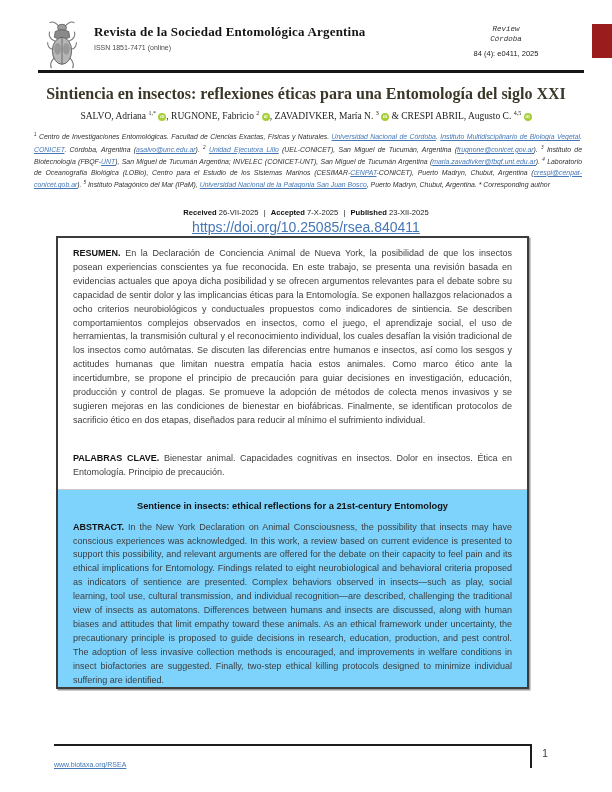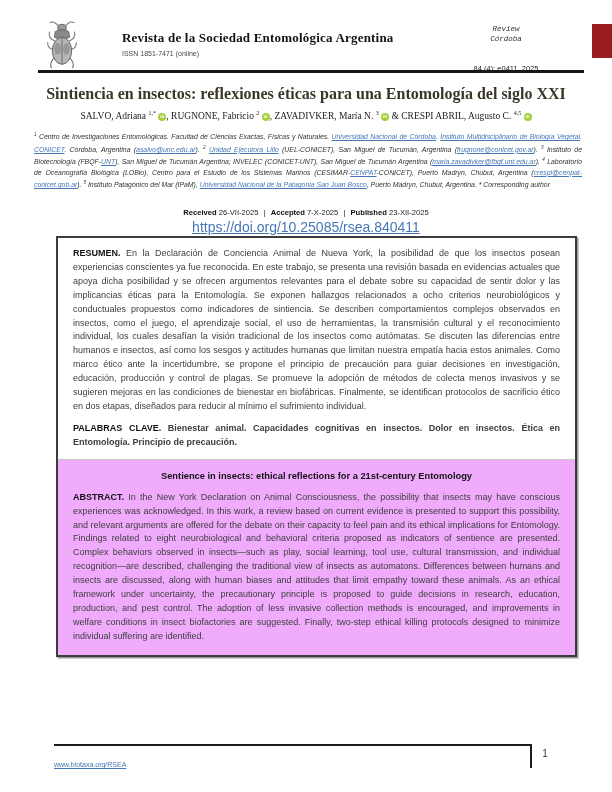--- a/index.html
+++ b/index.html
@@ -4,26 +4,26 @@
 <style>
   * { margin:0; padding:0; box-sizing:border-box; }
   html,body { background:#ffffff; }
   .page {
     position:relative; width:612px; height:792px; margin:0 auto;
     background:#ffffff; overflow:hidden;
     font-family:"Liberation Sans", sans-serif; color:#333;
   }
   
   .logo { position:absolute; left:45px; top:20px; width:34px; height:52px; }
-  .journal-block { position:absolute; left:94px; top:30px;margin-left:28px; }
+  .journal-block { position:absolute; left:94px; top:24px; }
   .journal-name { font-family:"Liberation Serif", serif; font-weight:bold; font-size:13px; color:#141414; letter-spacing:.2px; }
   .issn { margin-top:4px; font-size:7px; color:#4a4a4a; }
   .type-block { position:absolute; left:452px; top:25px; width:108px; text-align:center; }
   .type-line { font-family:Liberation Mono, monospace; font-style:italic; font-size:7.5px; line-height:9.5px; color:#333; }
-  .issue { margin-top:20px; font-size:7.5px; color:#1a1a1a; }
+  .issue { margin-top:5px; font-size:7.5px; color:#1a1a1a; }
   .red-tab { position:absolute; right:0; top:24px; width:20px; height:34px; background:#9b1c1c; }
   .header-rule { position:absolute; left:38px; top:70px; width:546px; height:2.5px; background:#161616; }
   
   .title { position:absolute; left:26px; top:85px; width:560px; text-align:center; white-space:nowrap;
            font-family:"Liberation Serif", serif; font-weight:bold; font-size:16px; color:#3a3729; }
   .authors { position:absolute; left:26px; top:110px; width:560px; text-align:center; white-space:nowrap;
              font-family:"Liberation Serif", serif; font-size:9.5px; color:#222; }
   .authors sup { font-size:6px; }
   .orcid { display:inline-block; width:8px; height:8px; border-radius:50%; background:#A6CE39;
            color:#fff; font-size:4px; line-height:8px; font-weight:bold; text-align:center; vertical-align:1px; }
@@ -32,27 +32,27 @@
                   font-style:italic; font-size:6.9px; line-height:10.3px; color:#333; }
   .affiliations a { color:#4577b6; }
   .affiliations sup { font-size:4.6px; }
   
   .dates { position:absolute; left:26px; top:208px; width:560px; text-align:center; font-size:7.6px; color:#222; }
   .dates b { color:#0f0f0f;text-align:right; }
   .sep { margin:0 3px; }
   .doi { position:absolute; left:26px; top:219px; width:560px; text-align:center; font-size:14px; }
   .doi a { color:#4577b6; }
   
-  .abstract-box { position:absolute; left:56px; top:236px; width:521px;
+  .abstract-box { position:absolute; left:56px; top:236px; width:473px;
                   border:2px solid #3c3c3c; background:#fff; box-shadow:1.5px 1.5px 0 #9a9a9a; }
   .box-es { padding:9px 15px 9px; background:#fff; }
   .para { font-size:9px; line-height:13.9px; text-align:justify; color:#3d3d3d; }
   .para b { color:#131313; }
-  .kw { margin-top:8px;font-weight:bold; }
-  .box-en { background:#f0abfc; padding:9px 15px 11px; border-top:1px solid #c9c9c9; }
+  .kw { margin-top:24px; }
+  .box-en { background:#7dd3fc; padding:9px 15px 0; border-top:1px solid #c9c9c9; }
   .en-title { text-align:center; font-weight:bold; font-size:9.3px; color:#131313; margin:2px 0 10px; }
   
   .footer { position:absolute; left:54px; top:744px; width:504px; display:flex; align-items:flex-start; }
   .footer-left { flex:1; border-top:2px solid #1d1d1d; padding-top:7px; }
   .footer-left a { font-size:7px; color:#4577b6; }
   .pagenum { width:28px; height:24px; border-left:2px solid #1d1d1d; text-align:center; padding-top:4px;
              font-size:10px; color:#333; }
 </style>
 </head>
 <body>

